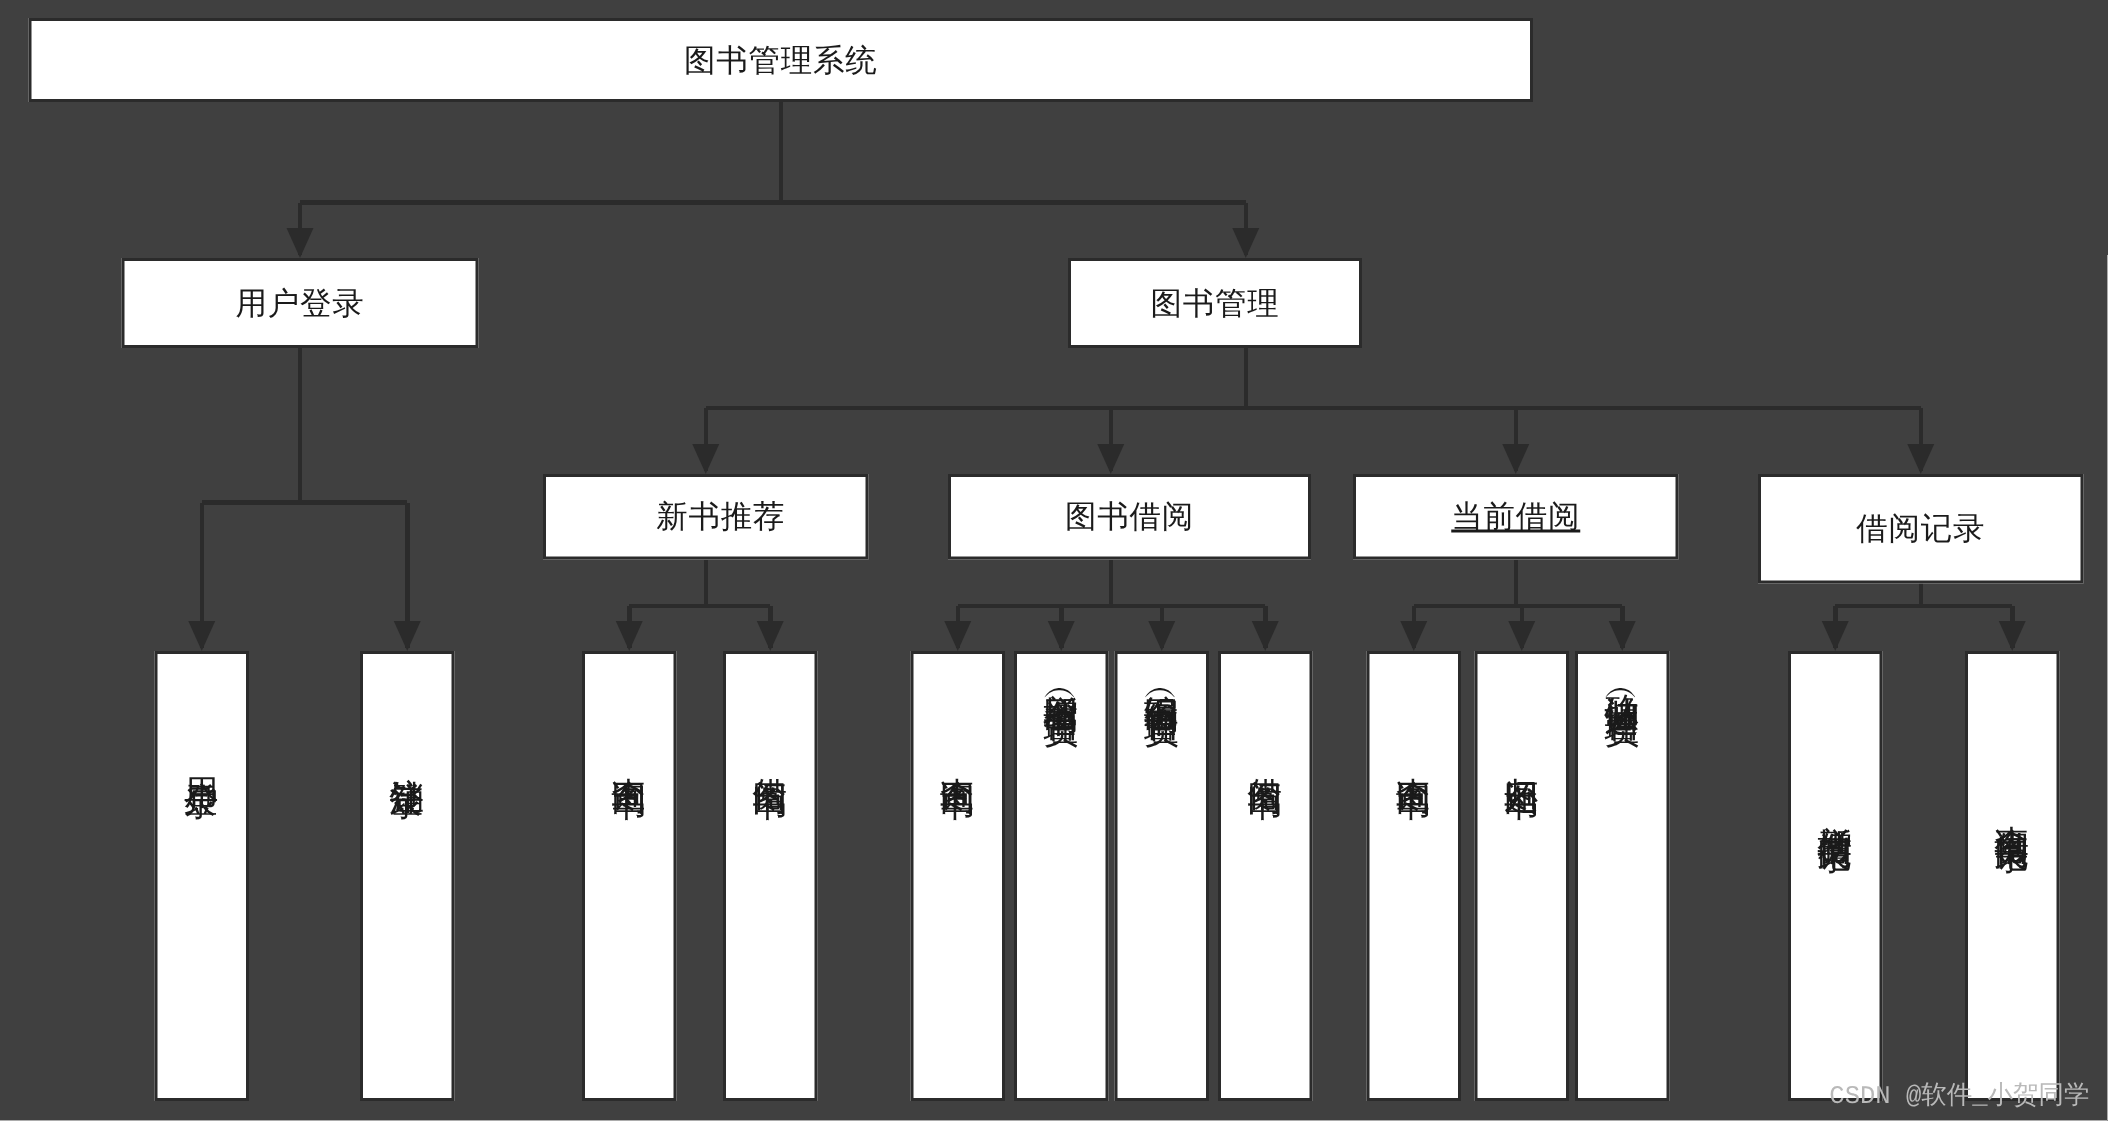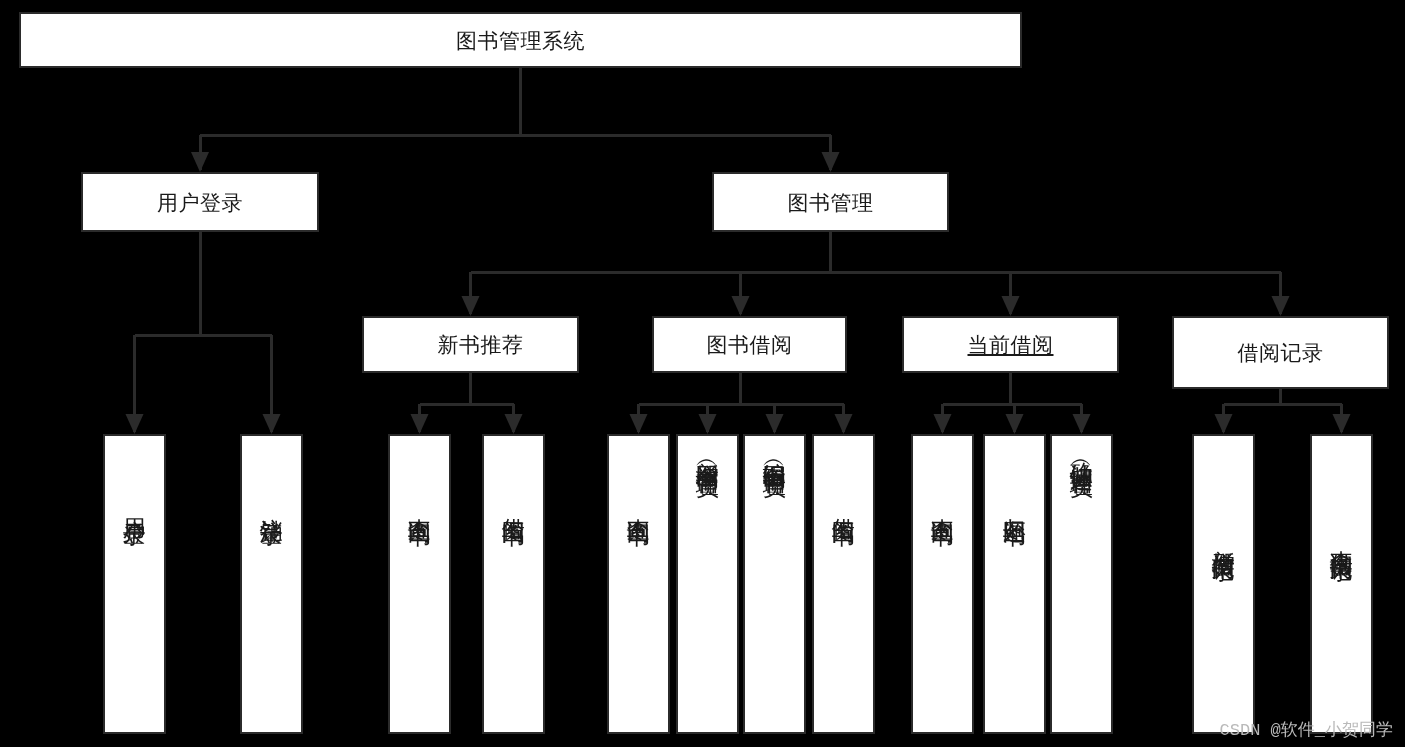--- a/index.html
+++ b/index.html
@@ -7,21 +7,21 @@
     padding: 0;
     background: #ffffff;
   }
   body {
     font-family: "Liberation Sans", "DejaVu Sans", sans-serif;
   }
   #canvas {
     position: relative;
     width: 1405px;
     height: 747px;
-    background: #000000;
+    background: #404040;
     overflow: hidden;
   }
   #wires {
     position: absolute;
     left: 0;
     top: 0;
     width: 1405px;
     height: 747px;
     pointer-events: none;
   }
@@ -133,27 +133,27 @@
       <line x1="1341.5" y1="404" x2="1341.5" y2="432" stroke="#2b2b2b" stroke-width="3" shape-rendering="crispEdges"></line>
       <polygon points="1332.5,414 1350.5,414 1341.5,434" fill="#2b2b2b"></polygon>
     </svg>
   <div id="nodes-layer">
       <div class="node horizontal" style="left: 19px; top: 12px; width: 1003px; height: 56px;">
         <span class="node-label">图书管理系统</span>
       </div>
       <div class="node horizontal" style="left: 81px; top: 172px; width: 238px; height: 60px;">
         <span class="node-label">用户登录</span>
       </div>
-      <div class="node horizontal" style="left: 712px; top: 172px; width: 237px; height: 60px;">
+      <div class="node horizontal" style="left: 712px; top: 172px; width: 196px; height: 60px; font-family: Liberation Serif, serif;">
         <span class="node-label">图书管理</span>
       </div>
       <div class="node horizontal" style="left: 362px; top: 316px; width: 217px; height: 57px; padding-left: 20px;">
         <span class="node-label">新书推荐</span>
       </div>
-      <div class="node horizontal" style="left: 632px; top: 316px; width: 195px; height: 57px; margin-left: 20px;">
+      <div class="node horizontal" style="left: 632px; top: 316px; width: 242px; height: 57px;">
         <span class="node-label">图书借阅</span>
       </div>
       <div class="node horizontal" style="left: 902px; top: 316px; width: 217px; height: 57px; text-decoration: underline;">
         <span class="node-label">当前借阅</span>
       </div>
       <div class="node horizontal" style="left: 1172px; top: 316px; width: 217px; height: 73px;">
         <span class="node-label">借阅记录</span>
       </div>
       <div class="node vertical mid" style="left: 103px; top: 434px; width: 63px; height: 300px;">
         <span class="node-label">用户登录</span>

